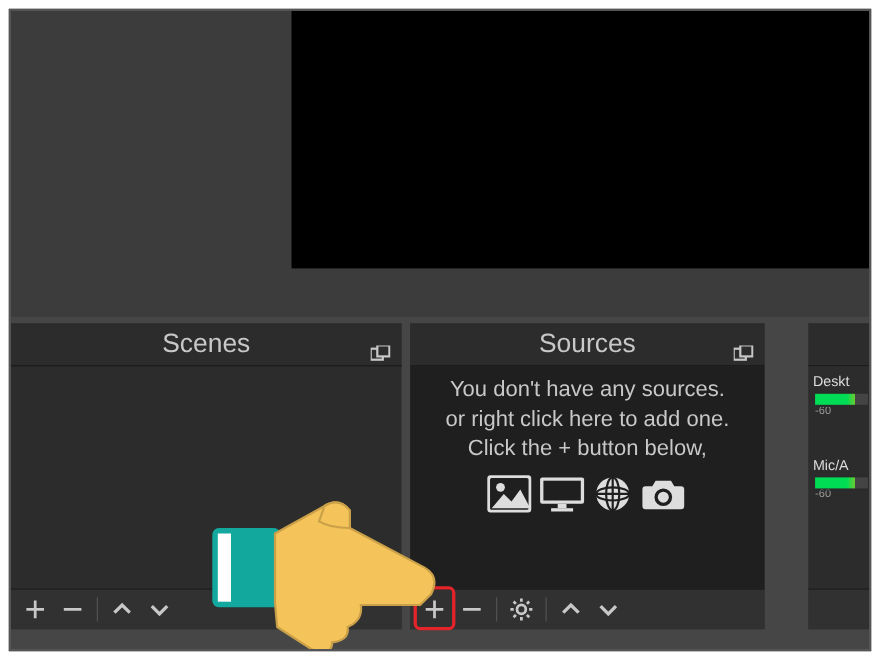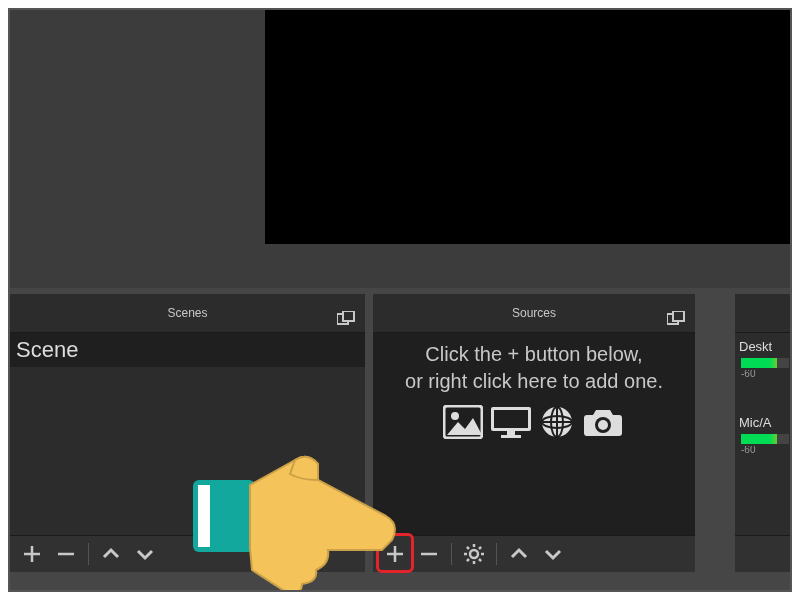--- a/index.html
+++ b/index.html
@@ -5,21 +5,21 @@
 html,body{margin:0;padding:0;background:#fff;font-family:"Segoe UI",Arial,sans-serif}
 .outer{width:800px;height:600px;position:relative;background:#fff}
 .frame{position:absolute;left:8px;top:8px;right:8px;bottom:8px;border:2px solid #555;background:#3c3c3c;overflow:hidden}
 .preview-zone{position:absolute;left:0;top:0;right:0;height:278px;background:#3c3c3c}
 .canvas{position:absolute;left:255px;top:0;width:530px;height:234px;background:#000}
 .bottom{position:absolute;left:0;right:0;top:278px;bottom:0;background:#464646}
 .dock{position:absolute;top:6px;bottom:18px;background:#2c2c2c}
 .scenes{left:0;width:355px}
 .sources{left:363px;width:322px}
 .mixer{left:725px;width:60px}
-.dock-title{height:38px;line-height:38px;background:#2c2c2c;color:#c8c8c8;font-size:12px;text-align:center;position:relative;border-bottom:1px solid #1a1a1a}
+.dock-title{height:38px;line-height:38px;background:#2c2c2c;color:#c8c8c8;font-size:24px;text-align:center;position:relative;border-bottom:1px solid #1a1a1a}
 .popout{position:absolute;right:10px;top:10px}
 .dock-body{position:absolute;left:0;right:0;top:39px;bottom:36px;background:#1f1f1f;overflow:hidden}
 .scenes .dock-body{background:#2c2c2c}
 .scene-item{background:#1f1f1f;color:#ddd;font-size:22px;padding:4px 6px}
 .dock-toolbar{position:absolute;left:0;right:0;bottom:0;height:36px;background:#313131;display:flex;align-items:center;gap:10px;padding:0 10px;border-top:1px solid #1a1a1a}
 .tb-btn{color:#c8c8c8;cursor:pointer;display:inline-flex;align-items:center;justify-content:center;width:24px;height:24px}
 .tb-sep{width:1px;height:22px;background:#555}
 .src-hint{color:#c8c8c8;font-size:20px;text-align:center;padding:8px 14px 6px;line-height:1.35}
 .src-icons{display:flex;justify-content:center;gap:6px;margin-top:4px}
 .plus-highlight{position:absolute;border:3px solid #e3242b;border-radius:6px;width:32px;height:34px}
@@ -44,23 +44,20 @@
     <div class="dock scenes">
       <div class="dock-title">
         <span>Scenes</span>
         <span class="popout">
           <svg width="18" height="16" viewBox="0 0 18 16">
                 <rect x="0" y="3" width="11" height="10" fill="none" stroke="#c8c8c8" stroke-width="2"></rect>
                 <rect x="6" y="0" width="11" height="10" fill="#2c2c2c" stroke="#c8c8c8" stroke-width="2"></rect>
               </svg>
         </span>
       </div>
-      <div class="dock-body">
-        <div class="scene-item">Scene</div>
-      </div>
       <div class="dock-toolbar">
         <span class="tb-btn">
           <svg width="20" height="20" viewBox="0 0 20 20">
                 <path d="M10 2v16M2 10h16" stroke="#c8c8c8" stroke-width="2.5"></path>
               </svg>
         </span>
         <span class="tb-btn">
           <svg width="20" height="20" viewBox="0 0 20 20">
                 <path d="M2 10h16" stroke="#c8c8c8" stroke-width="2.5"></path>
               </svg>
@@ -84,22 +81,23 @@
         <span>Sources</span>
         <span class="popout">
           <svg width="18" height="16" viewBox="0 0 18 16">
                 <rect x="0" y="3" width="11" height="10" fill="none" stroke="#c8c8c8" stroke-width="2"></rect>
                 <rect x="6" y="0" width="11" height="10" fill="#2c2c2c" stroke="#c8c8c8" stroke-width="2"></rect>
               </svg>
         </span>
       </div>
       <div class="dock-body">
         <div class="src-hint">
+          <div>You don't have any sources.</div>
+          <div>or right click here to add one.</div>
           <div>Click the + button below,</div>
-          <div>or right click here to add one.</div>
         </div>
         <div class="src-icons">
           <span>
             <svg width="40" height="34" viewBox="0 0 40 34">
                   <rect x="1" y="1" width="38" height="32" rx="3" fill="none" stroke="#ddd" stroke-width="3"></rect>
                   <circle cx="12" cy="11" r="4" fill="#ddd"></circle>
                   <path d="M4 30 L15 17 L22 24 L30 13 L38 28 V30 Z" fill="#ddd"></path>
                 </svg>
           </span>
           <span>

